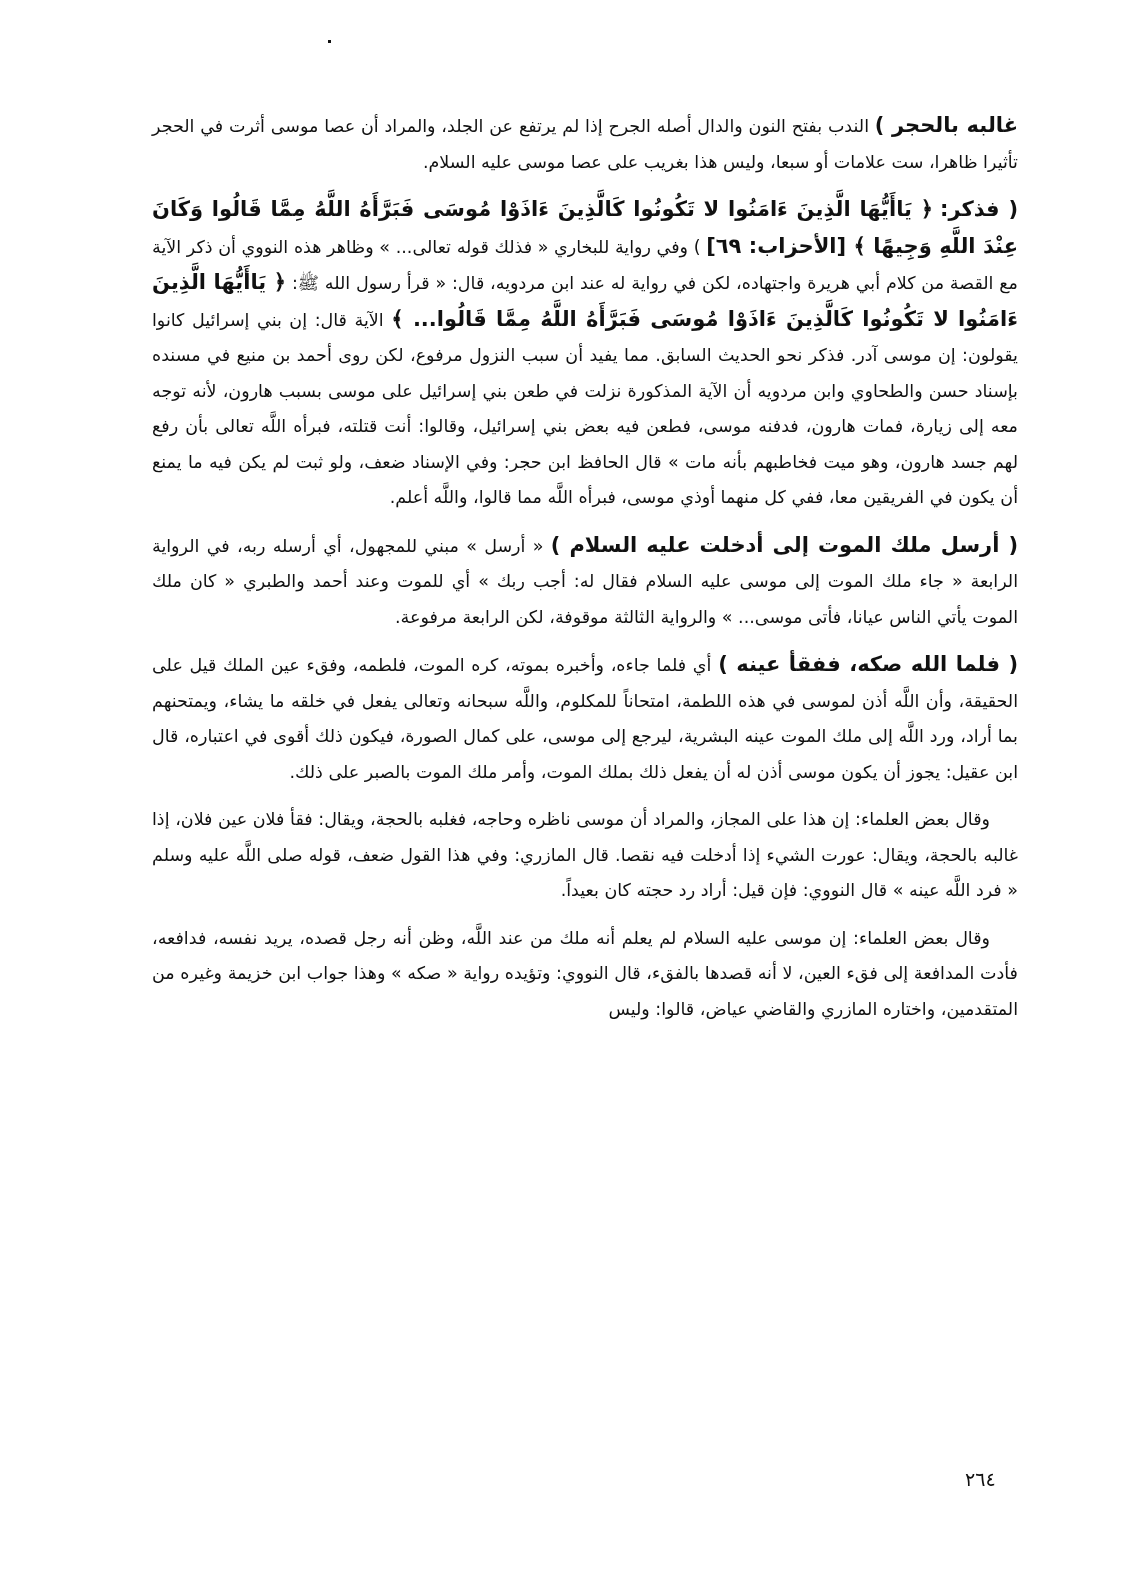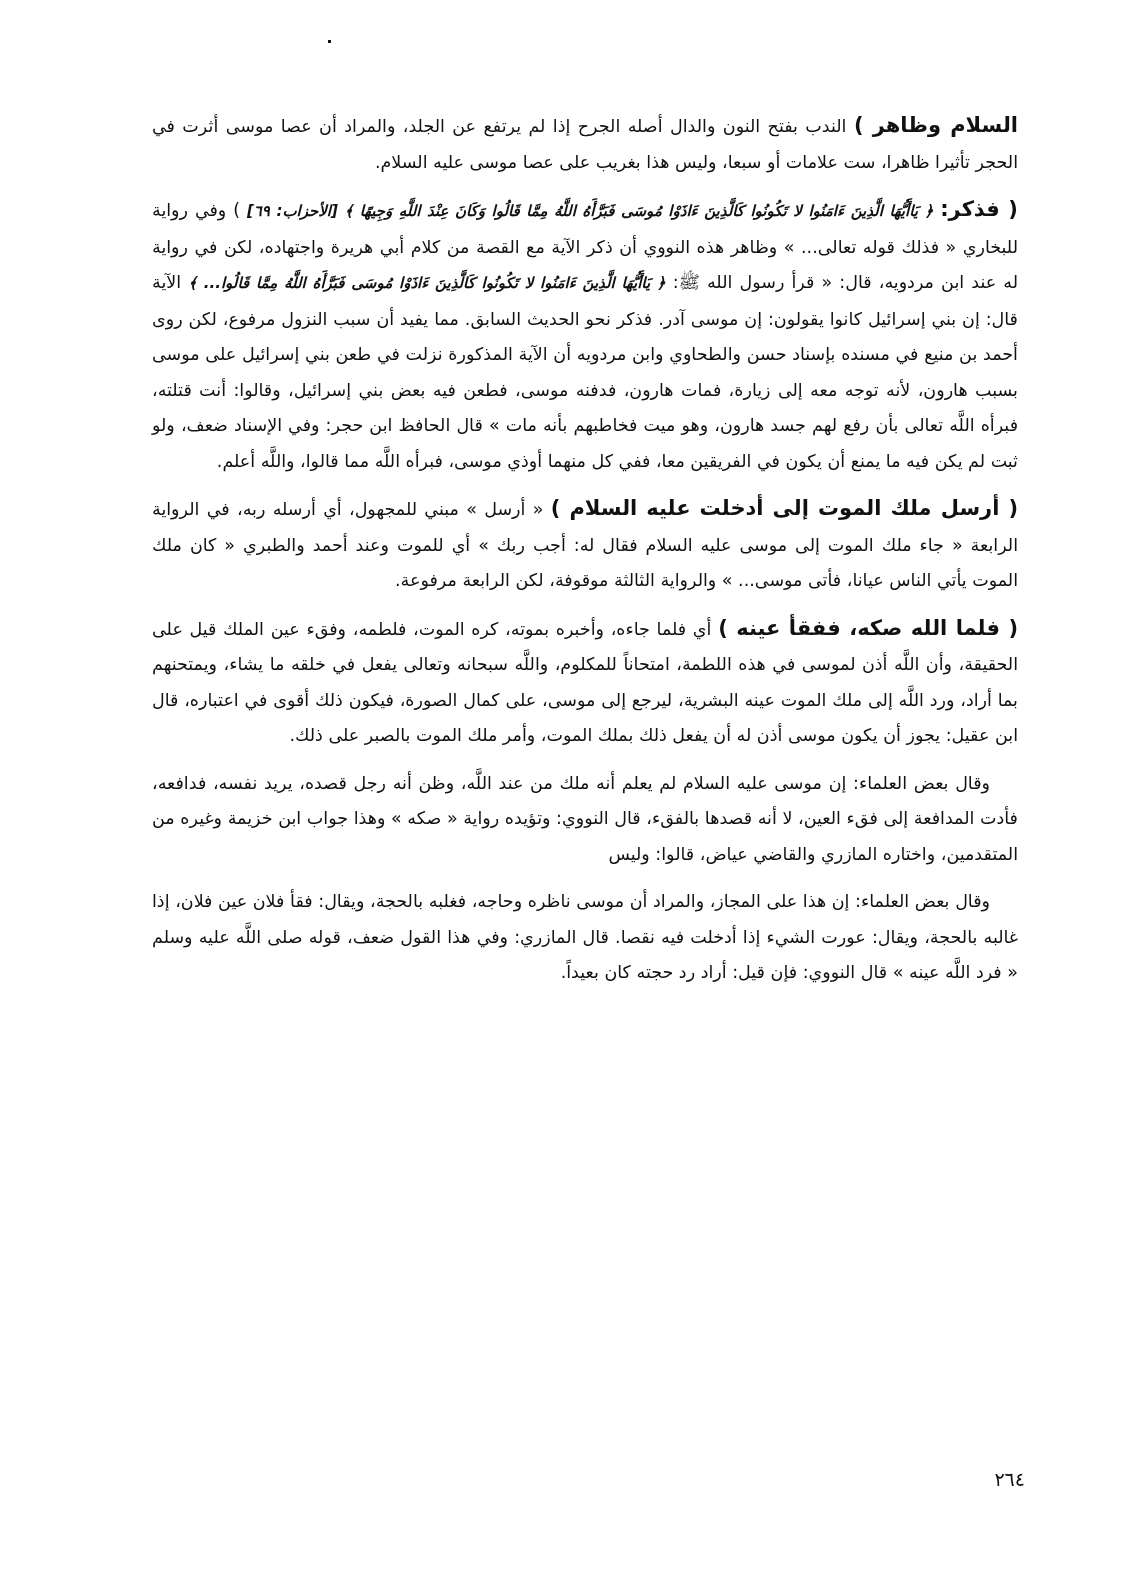--- a/index.html
+++ b/index.html
@@ -3,32 +3,32 @@
 <meta charset="utf-8">
 <style>
   html, body { margin: 0; padding: 0; background: #ffffff; }
   body { width: 1139px; height: 1575px; position: relative; overflow: hidden;
          font-family: "DejaVu Sans", sans-serif; color: #111; }
   .dot { position: absolute; left: 328px; top: 40px; width: 3px; height: 3px; background: #111; }
   .page { position: absolute; left: 152px; top: 108px; width: 866px; direction: rtl; text-align: justify; text-align-last: right; }
   .para { margin: 0; font-size: 17.5px; line-height: 35.5px; }
   .para + .para { margin-top: 12px; }
   .bold { font-weight: bold; font-size: 21px; }
-  .quran { font-weight: bold; font-size: 15px; font-style: italic; }
+  .quran { font-weight: bold; font-size: 21px; }
   .indent { text-indent: 28px; }
-  .pagenum { position: absolute; left: 965px; top: 1468px; width: 60px; font-size: 19px; direction: rtl; text-align: right; letter-spacing: 2px; }
+  .pagenum { position: absolute; left: 965px; top: 1468px; width: 60px; font-size: 19px; direction: rtl; text-align: left; letter-spacing: 2px; }
 </style>
 </head>
 <body>
 
 <div class="dot"></div>
 
 <div class="page">
   <p class="para">
-    <span class="bold">السلام وظاهر )</span>
+    <span class="bold">غالبه بالحجر )</span>
     <span>الندب بفتح النون والدال أصله الجرح إذا لم يرتفع عن الجلد، والمراد أن عصا موسى أثرت في الحجر تأثيرا ظاهرا، ست علامات أو سبعا، وليس هذا بغريب على عصا موسى عليه السلام.</span>
   </p>
 
   <p class="para">
     <span class="bold">( فذكر:</span>
     <span class="quran">﴿ يَاأَيُّهَا الَّذِينَ ءَامَنُوا لا تَكُونُوا كَالَّذِينَ ءَاذَوْا مُوسَى فَبَرَّأَهُ اللَّهُ مِمَّا قَالُوا وَكَانَ عِنْدَ اللَّهِ وَجِيهًا ﴾ [الأحزاب: ٦٩]</span>
     <span>) وفي رواية للبخاري « فذلك قوله تعالى... » وظاهر هذه النووي أن ذكر الآية مع القصة من كلام أبي هريرة واجتهاده، لكن في رواية له عند ابن مردويه، قال: « قرأ رسول الله ﷺ:</span>
     <span class="quran">﴿ يَاأَيُّهَا الَّذِينَ ءَامَنُوا لا تَكُونُوا كَالَّذِينَ ءَاذَوْا مُوسَى فَبَرَّأَهُ اللَّهُ مِمَّا قَالُوا... ﴾</span>
     <span>الآية قال: إن بني إسرائيل كانوا يقولون: إن موسى آدر. فذكر نحو الحديث السابق. مما يفيد أن سبب النزول مرفوع، لكن روى أحمد بن منيع في مسنده بإسناد حسن والطحاوي وابن مردويه أن الآية المذكورة نزلت في طعن بني إسرائيل على موسى بسبب هارون، لأنه توجه معه إلى زيارة، فمات هارون، فدفنه موسى، فطعن فيه بعض بني إسرائيل، وقالوا: أنت قتلته، فبرأه اللَّه تعالى بأن رفع لهم جسد هارون، وهو ميت فخاطبهم بأنه مات » قال الحافظ ابن حجر: وفي الإسناد ضعف، ولو ثبت لم يكن فيه ما يمنع أن يكون في الفريقين معا، ففي كل منهما أوذي موسى، فبرأه اللَّه مما قالوا، واللَّه أعلم.</span>
   </p>
@@ -38,21 +38,21 @@
     <span>« أرسل » مبني للمجهول، أي أرسله ربه، في الرواية الرابعة « جاء ملك الموت إلى موسى عليه السلام فقال له: أجب ربك » أي للموت وعند أحمد والطبري « كان ملك الموت يأتي الناس عيانا، فأتى موسى... » والرواية الثالثة موقوفة، لكن الرابعة مرفوعة.</span>
   </p>
 
   <p class="para">
     <span class="bold">( فلما الله صكه، ففقأ عينه )</span>
     <span>أي فلما جاءه، وأخبره بموته، كره الموت، فلطمه، وفقء عين الملك قيل على الحقيقة، وأن اللَّه أذن لموسى في هذه اللطمة، امتحاناً للمكلوم، واللَّه سبحانه وتعالى يفعل في خلقه ما يشاء، ويمتحنهم بما أراد، ورد اللَّه إلى ملك الموت عينه البشرية، ليرجع إلى موسى، على كمال الصورة، فيكون ذلك أقوى في اعتباره، قال ابن عقيل: يجوز أن يكون موسى أذن له أن يفعل ذلك بملك الموت، وأمر ملك الموت بالصبر على ذلك.</span>
   </p>
 
 
   <p class="para indent">
-    <span>وقال بعض العلماء: إن موسى عليه السلام لم يعلم أنه ملك من عند اللَّه، وظن أنه رجل قصده، يريد نفسه، فدافعه، فأدت المدافعة إلى فقء العين، لا أنه قصدها بالفقء، قال النووي: وتؤيده رواية « صكه » وهذا جواب ابن خزيمة وغيره من المتقدمين، واختاره المازري والقاضي عياض، قالوا: وليس</span>
+    <span>وقال بعض العلماء: إن هذا على المجاز، والمراد أن موسى ناظره وحاجه، فغلبه بالحجة، ويقال: فقأ فلان عين فلان، إذا غالبه بالحجة، ويقال: عورت الشيء إذا أدخلت فيه نقصا. قال المازري: وفي هذا القول ضعف، قوله صلى اللَّه عليه وسلم « فرد اللَّه عينه » قال النووي: فإن قيل: أراد رد حجته كان بعيداً.</span>
   </p>
 
   <p class="para indent">
-    <span>وقال بعض العلماء: إن هذا على المجاز، والمراد أن موسى ناظره وحاجه، فغلبه بالحجة، ويقال: فقأ فلان عين فلان، إذا غالبه بالحجة، ويقال: عورت الشيء إذا أدخلت فيه نقصا. قال المازري: وفي هذا القول ضعف، قوله صلى اللَّه عليه وسلم « فرد اللَّه عينه » قال النووي: فإن قيل: أراد رد حجته كان بعيداً.</span>
+    <span>وقال بعض العلماء: إن موسى عليه السلام لم يعلم أنه ملك من عند اللَّه، وظن أنه رجل قصده، يريد نفسه، فدافعه، فأدت المدافعة إلى فقء العين، لا أنه قصدها بالفقء، قال النووي: وتؤيده رواية « صكه » وهذا جواب ابن خزيمة وغيره من المتقدمين، واختاره المازري والقاضي عياض، قالوا: وليس</span>
   </p>
 </div>
 
 <div class="pagenum">٢٦٤</div>
 
 </body></html>

